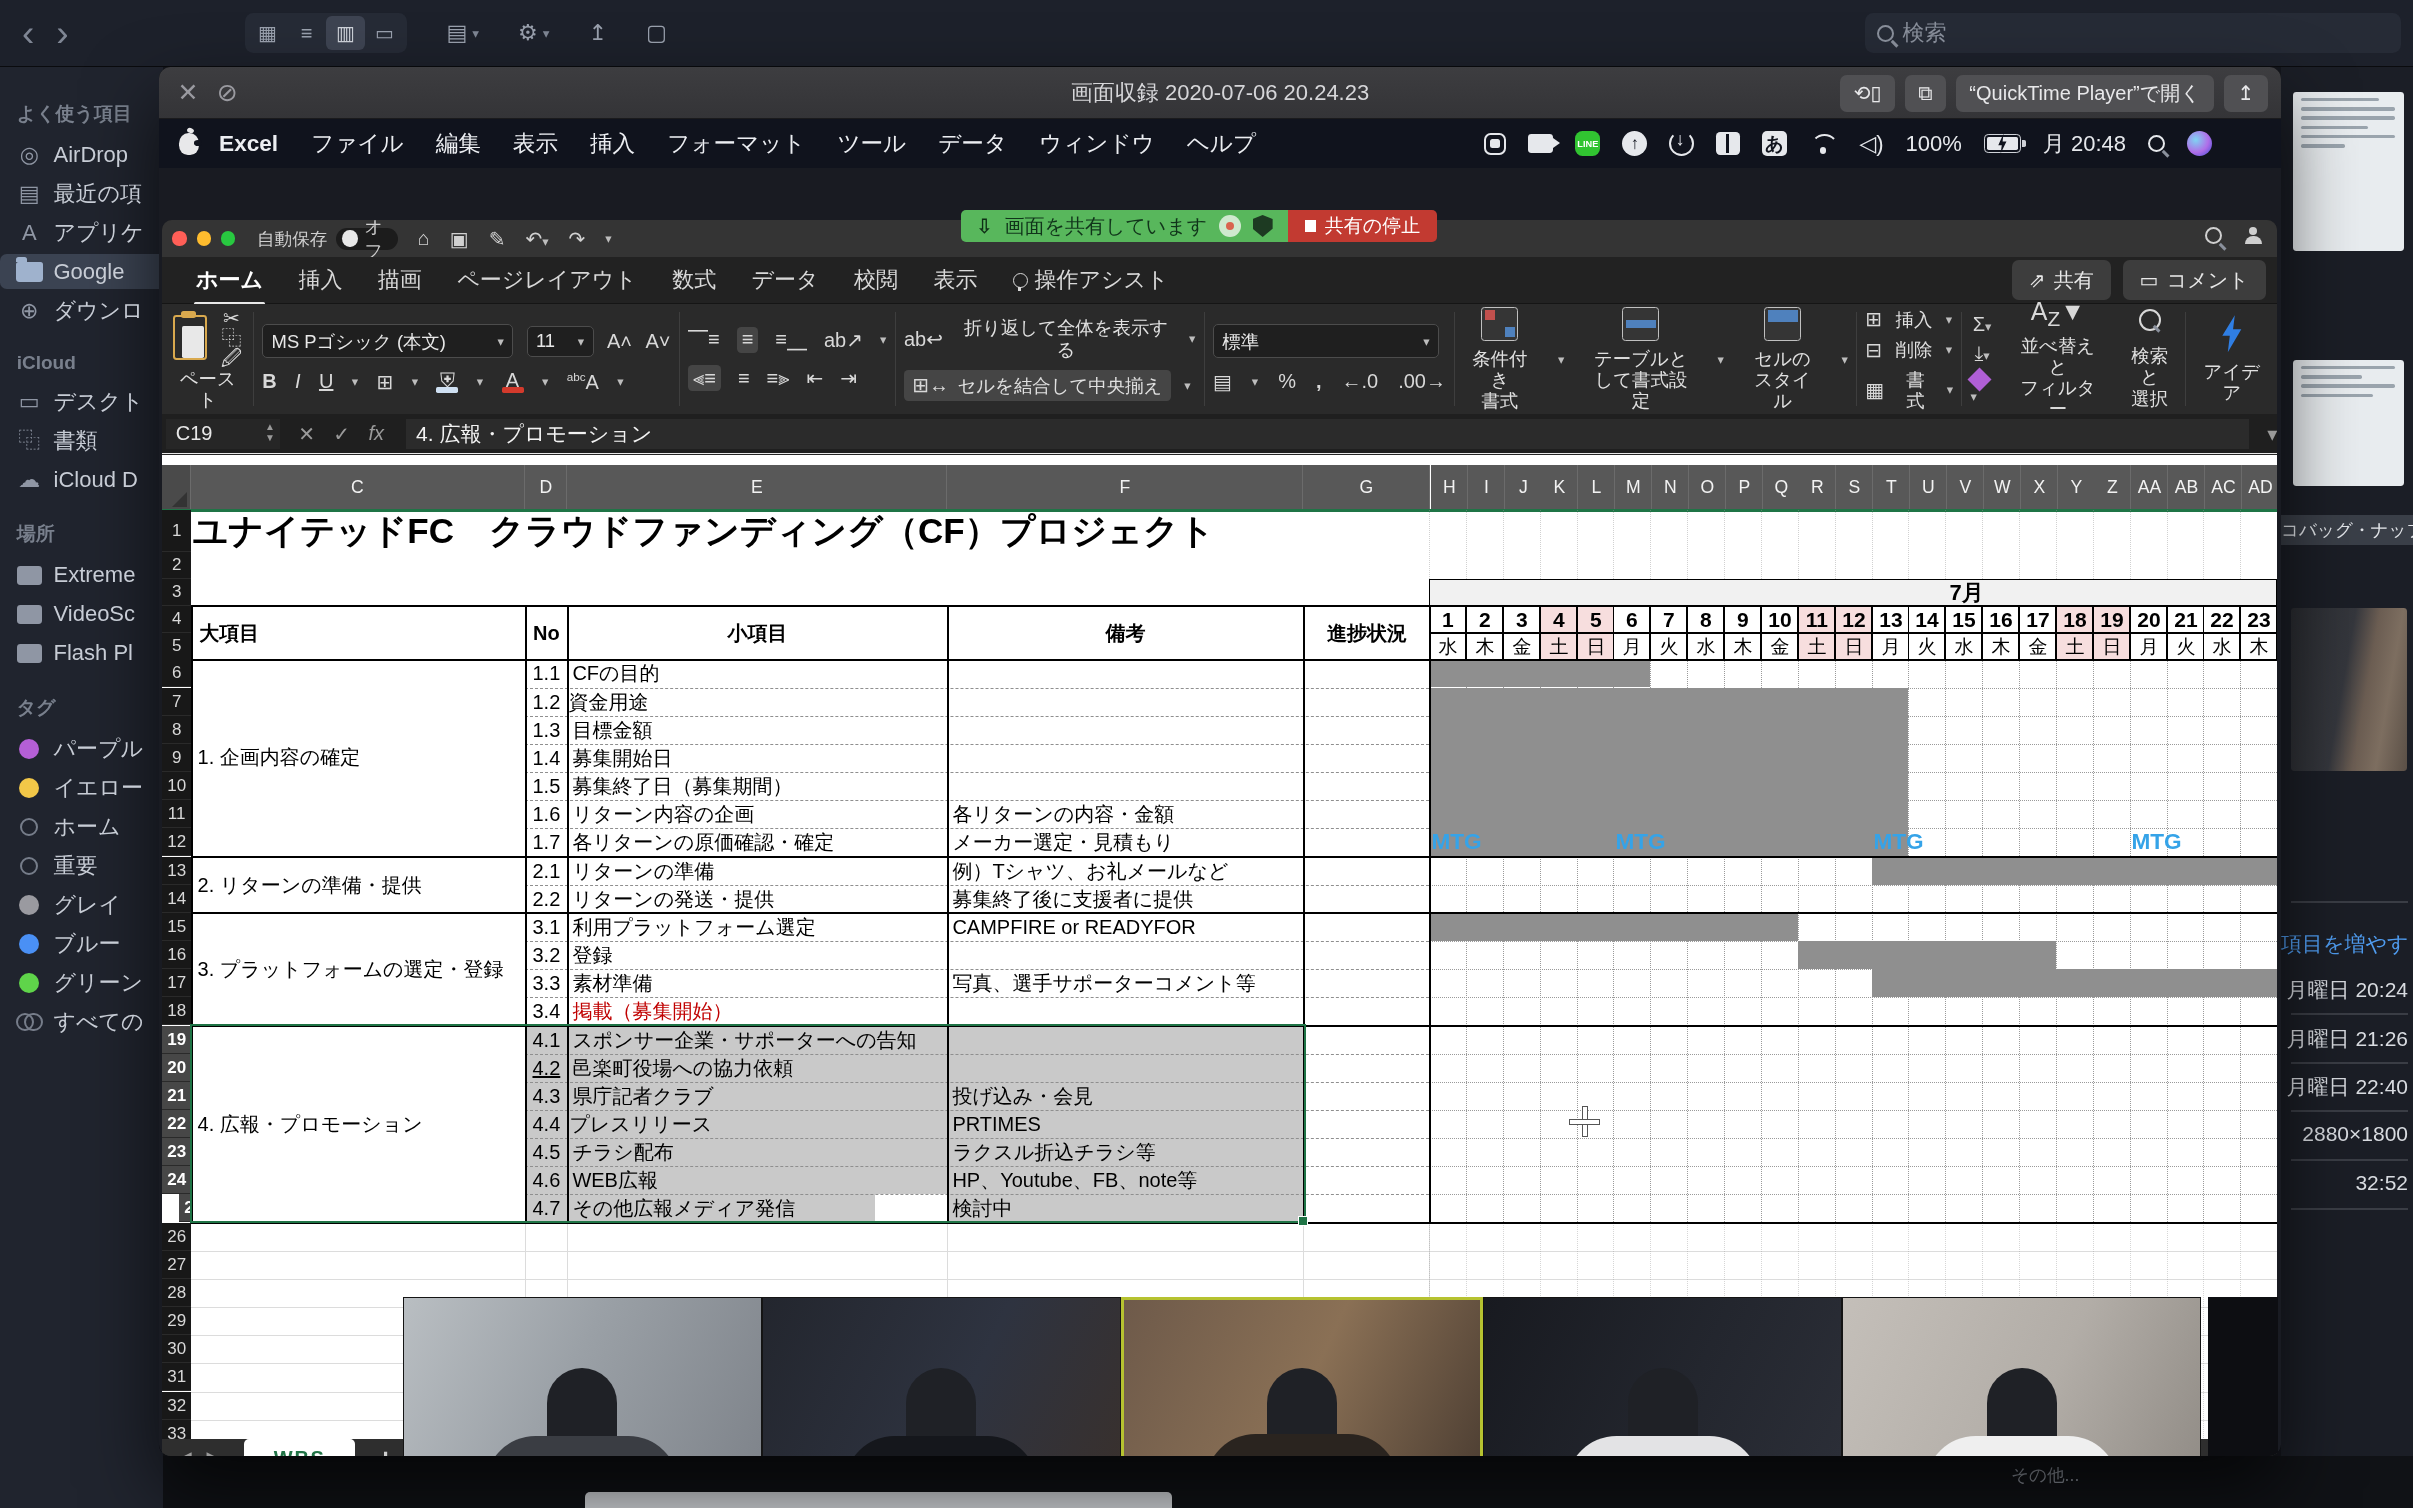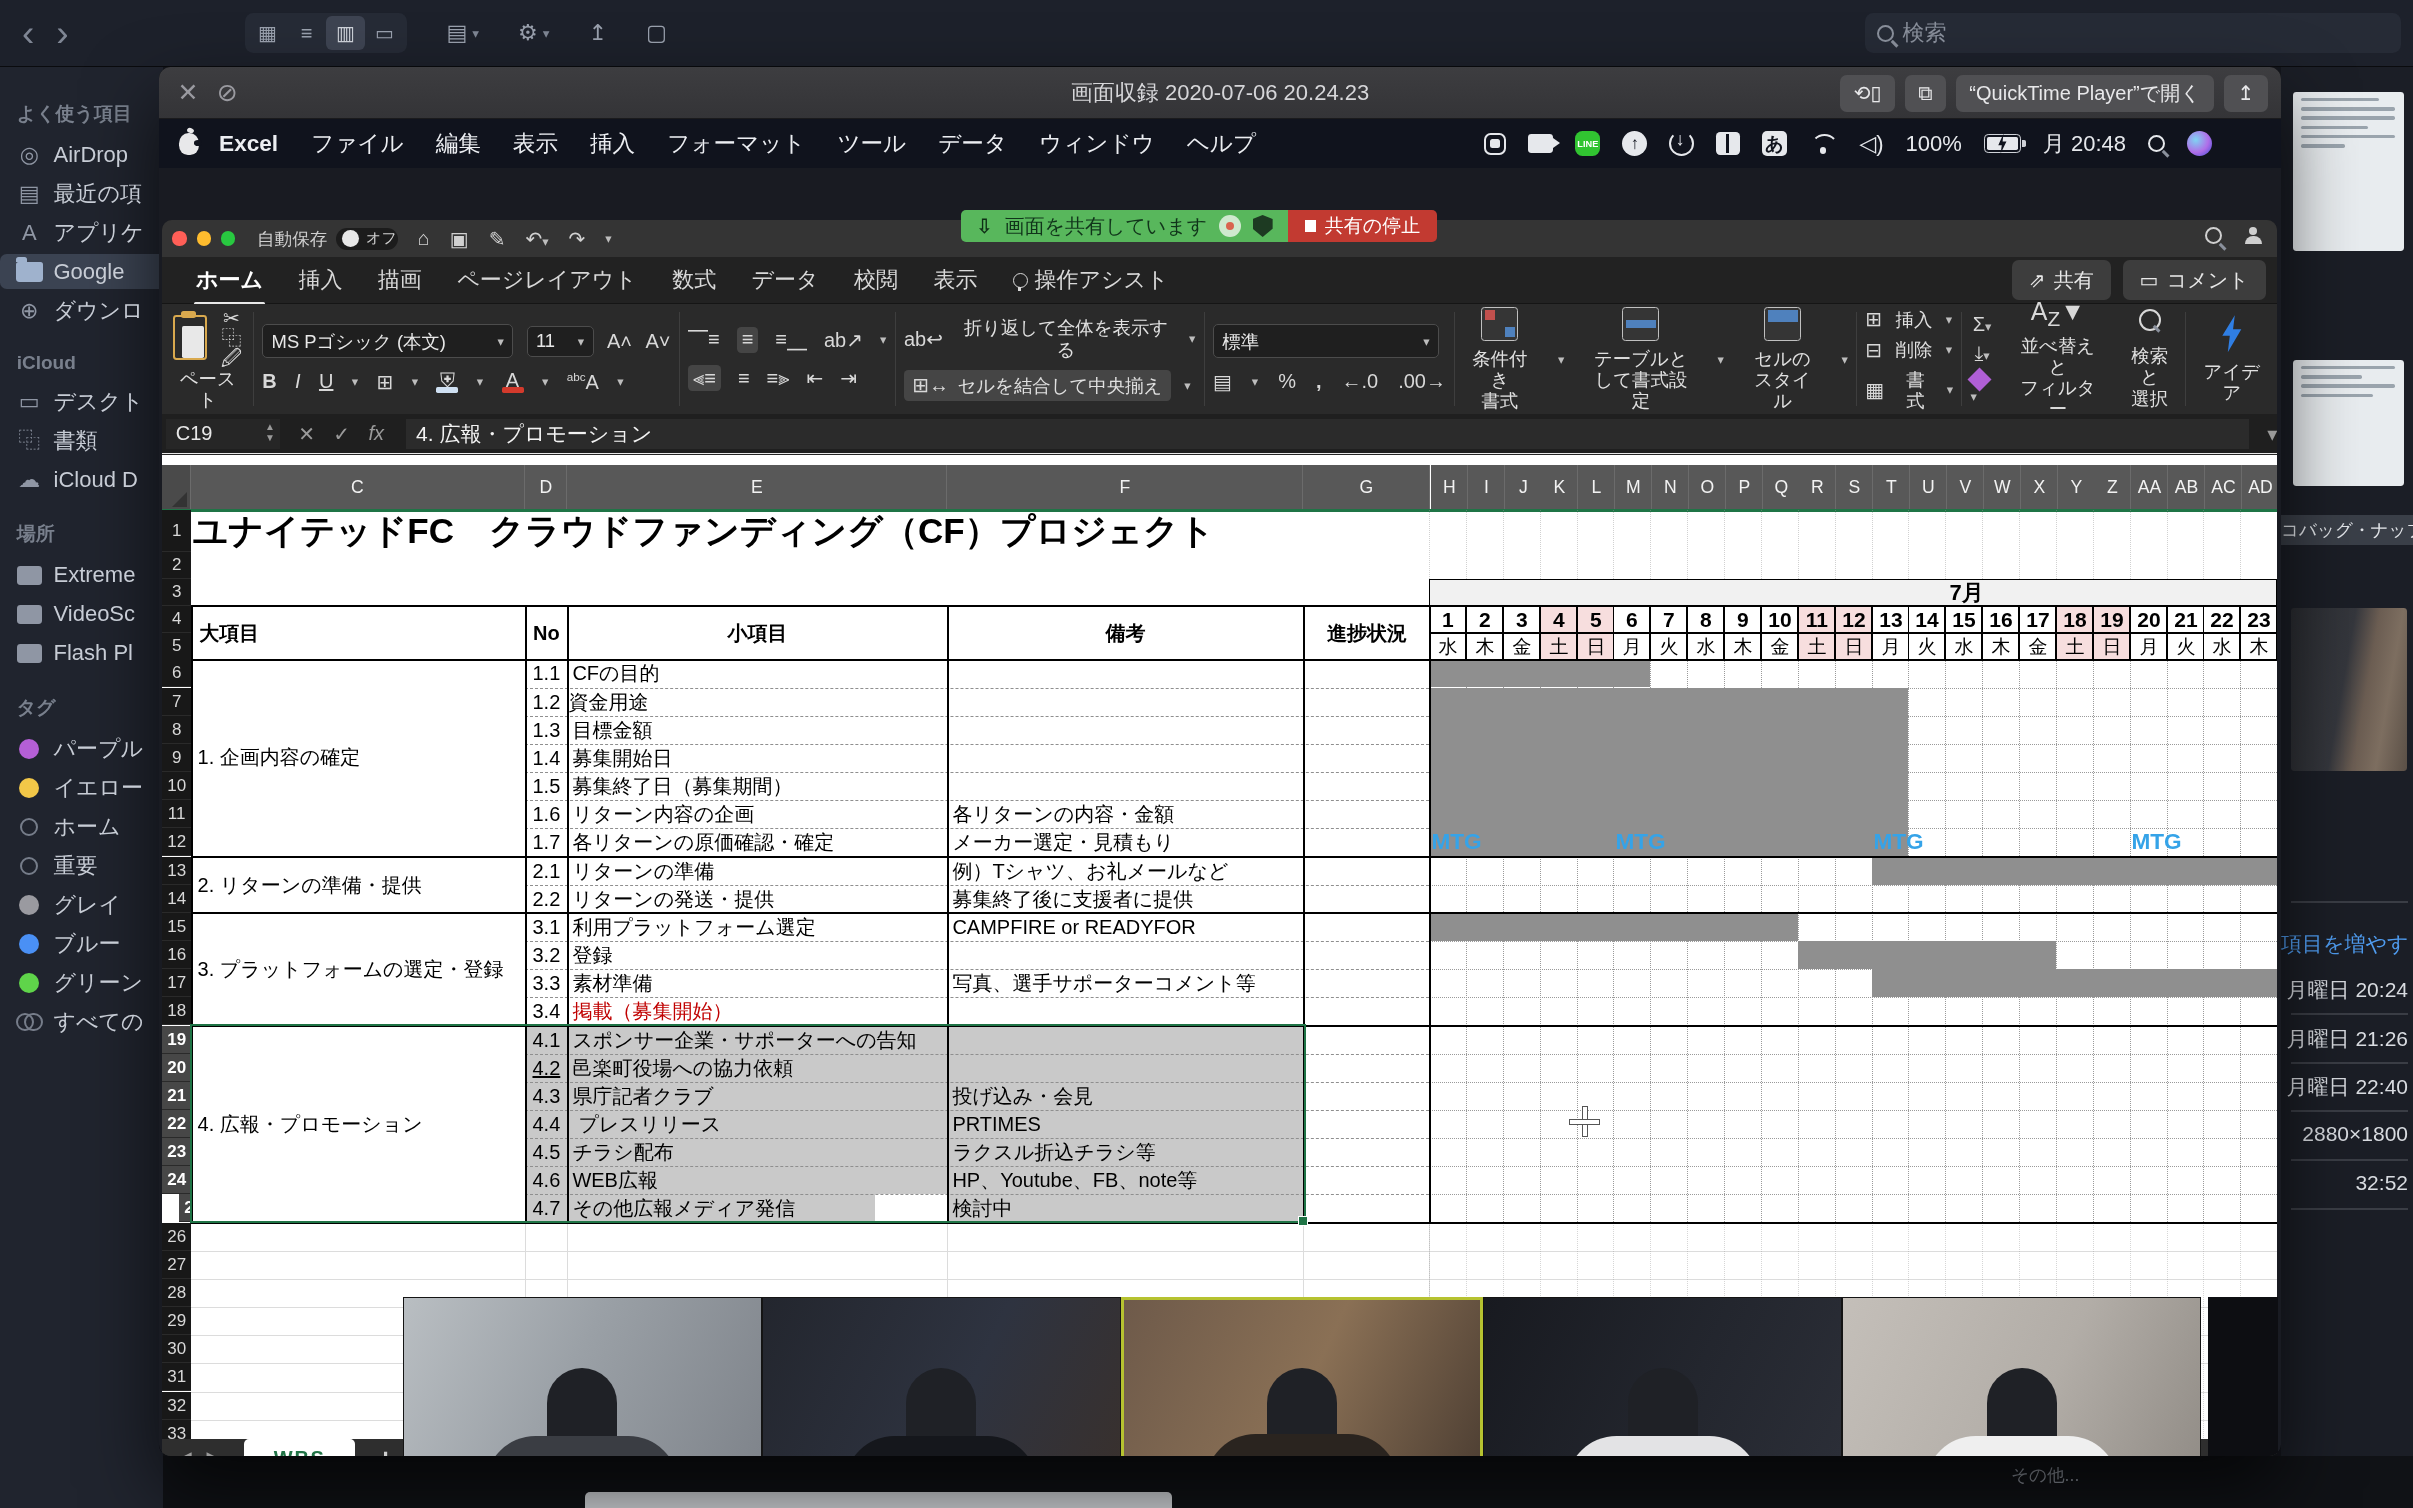--- a/index.html
+++ b/index.html
@@ -95,21 +95,21 @@
   #share-stop{background:#c23a31;border-radius:0 5px 5px 0;display:flex;align-items:center;gap:8.4px;padding:0 17px;color:#fff;font-size:19px;white-space:nowrap;}
   .stop-sq{width:11.7px;height:11.7px;background:#fff;display:inline-block;}
 
   
   #xl{left:3.4px;top:101px;width:2115px;height:1288px;background:#252525;border-radius:10px 10px 0 0;overflow:hidden;}
   #xl-titlebar{left:0;top:0;width:100%;height:37px;background:#343434;display:flex;align-items:center;}
   .tl{width:14.2px;height:14.2px;border-radius:50%;margin-left:10px;}
   #xl-autosave{color:#cfcfcf;font-size:17.6px;margin-left:22px;}
   .toggle{width:62px;height:22px;background:#1c1c1c;border-radius:11px;display:inline-flex;align-items:center;margin-left:8.4px;vertical-align:middle;}
   .knob{width:17px;height:17px;border-radius:50%;background:#e8e8e8;margin-left:2.5px;}
-  .toggle span{color:#cfcfcf;font-size:15px;margin-left:6.7px;}
+  .toggle span{color:#cfcfcf;font-size:18px;margin-left:6.7px;}
   .tb-ic{color:#d0d0d0;font-size:20px;margin-left:20px;}
   #xl-tr-icons{position:absolute;right:15px;top:6.7px;display:flex;gap:22px;align-items:center;}
   .person{width:18.4px;height:18.4px;position:relative;display:inline-block;}
   .person::before{content:"";position:absolute;left:5px;top:0;width:8.4px;height:8.4px;border-radius:50%;background:#cfcfcf;}
   .person::after{content:"";position:absolute;left:0.8px;top:9.2px;width:17px;height:8.4px;border-radius:8.4px 8.4px 0 0;background:#cfcfcf;}
 
   #xl-tabs{left:0;top:37px;width:100%;height:47px;background:#222222;display:flex;align-items:center;border-bottom:0.8px solid #151515;}
   .xtab{color:#d8d8d8;font-size:22px;margin-left:32px;position:relative;padding:6.7px 1.7px;white-space:nowrap;}
   .xtab.active{color:#fff;font-weight:bold;}
   .xtab.active::after{content:"";position:absolute;left:0;right:0;bottom:-3.4px;height:3.4px;background:#e8e8e8;border-radius:1.7px;}
@@ -938,21 +938,21 @@
             <div class="cell" style="left: 405px; top: 599px; width: 380px; height: 28px; padding-left: 5px; background: rgb(201, 201, 201); z-index: 2;">邑楽町役場への協力依頼</div>
             <div class="cell" style="left: 785px; top: 599px; width: 356px; height: 28px; padding-left: 5px; background: rgb(201, 201, 201); z-index: 2;"></div>
             <div class="cell" style="left: 1141px; top: 599px; width: 127px; height: 28px; background: rgb(255, 255, 255); z-index: 2;"></div>
             <div class="dash" style="left: 363px; top: 599px; width: 904px; z-index: 3;"></div>
             <div class="cell c" style="left: 363px; top: 627px; width: 42px; height: 28px; background: rgb(201, 201, 201); z-index: 2;">4.3</div>
             <div class="cell" style="left: 405px; top: 627px; width: 380px; height: 28px; padding-left: 5px; background: rgb(201, 201, 201); z-index: 2;">県庁記者クラブ</div>
             <div class="cell" style="left: 785px; top: 627px; width: 356px; height: 28px; padding-left: 5px; background: rgb(201, 201, 201); z-index: 2;">投げ込み・会見</div>
             <div class="cell" style="left: 1141px; top: 627px; width: 127px; height: 28px; background: rgb(255, 255, 255); z-index: 2;"></div>
             <div class="dash" style="left: 363px; top: 627px; width: 904px; z-index: 3;"></div>
             <div class="cell c" style="left: 363px; top: 655px; width: 42px; height: 28px; background: rgb(201, 201, 201); z-index: 2;">4.4</div>
-            <div class="cell" style="left: 405px; top: 655px; width: 380px; height: 28px; padding-left: 11px; background: rgb(201, 201, 201); z-index: 2;">プレスリリース</div>
+            <div class="cell" style="left: 405px; top: 655px; width: 380px; height: 28px; padding-left: 2px; background: rgb(201, 201, 201); z-index: 2;">プレスリリース</div>
             <div class="cell" style="left: 785px; top: 655px; width: 356px; height: 28px; padding-left: 5px; background: rgb(201, 201, 201); z-index: 2;">PRTIMES</div>
             <div class="cell" style="left: 1141px; top: 655px; width: 127px; height: 28px; background: rgb(255, 255, 255); z-index: 2;"></div>
             <div class="dash" style="left: 363px; top: 655px; width: 904px; z-index: 3;"></div>
             <div class="cell c" style="left: 363px; top: 683px; width: 42px; height: 28px; background: rgb(201, 201, 201); z-index: 2;">4.5</div>
             <div class="cell" style="left: 405px; top: 683px; width: 380px; height: 28px; padding-left: 5px; background: rgb(201, 201, 201); z-index: 2;">チラシ配布</div>
             <div class="cell" style="left: 785px; top: 683px; width: 356px; height: 28px; padding-left: 5px; background: rgb(201, 201, 201); z-index: 2;">ラクスル折込チラシ等</div>
             <div class="cell" style="left: 1141px; top: 683px; width: 127px; height: 28px; background: rgb(255, 255, 255); z-index: 2;"></div>
             <div class="dash" style="left: 363px; top: 683px; width: 904px; z-index: 3;"></div>
             <div class="cell c" style="left: 363px; top: 711px; width: 42px; height: 28px; background: rgb(201, 201, 201); z-index: 2;">4.6</div>
             <div class="cell" style="left: 405px; top: 711px; width: 380px; height: 28px; padding-left: 5px; background: rgb(201, 201, 201); z-index: 2;">WEB広報</div>

